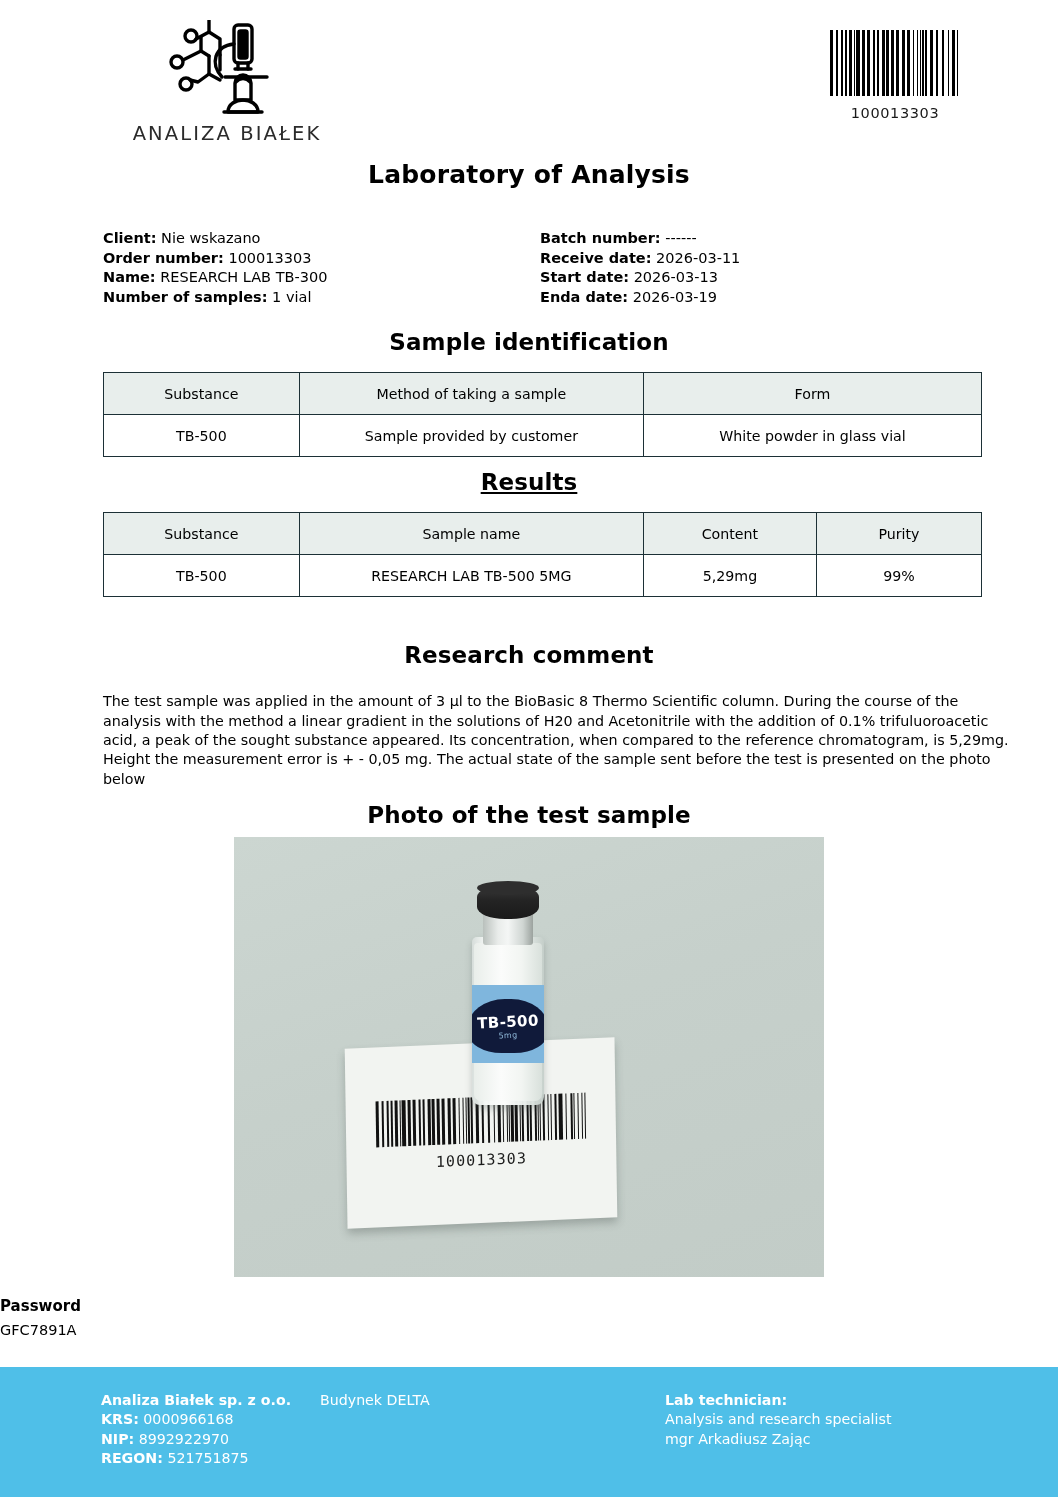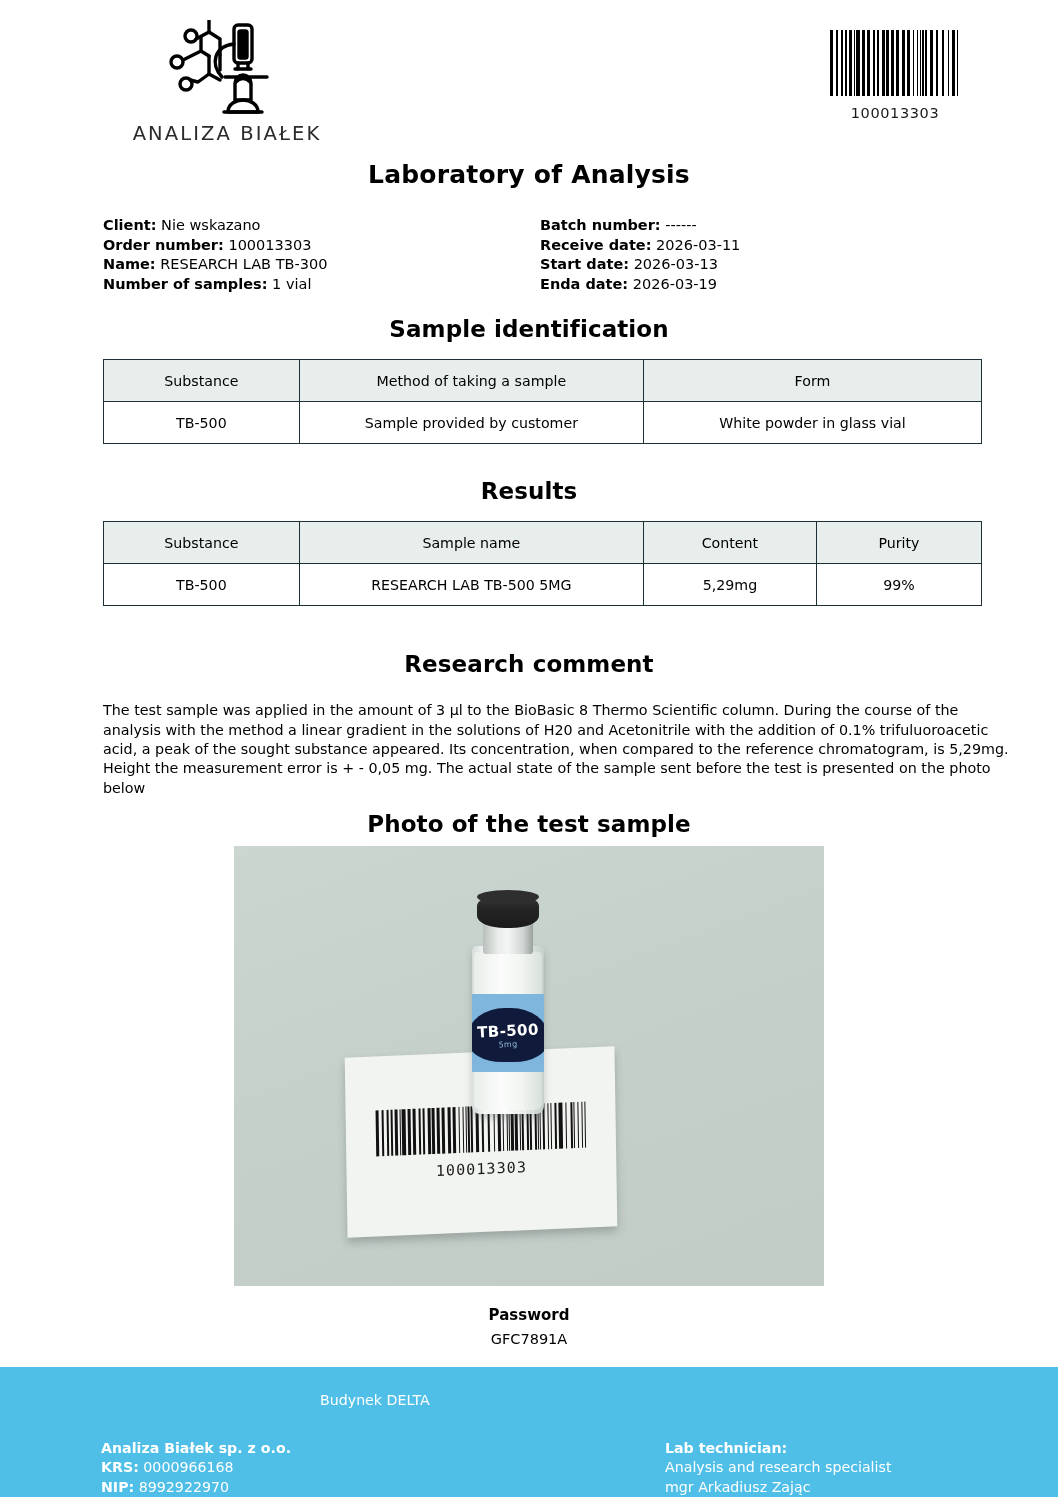--- a/index.html
+++ b/index.html
@@ -74,21 +74,21 @@
     text-align: center;
     font-size: 23px;
     font-weight: bold;
     margin: 0;
     letter-spacing: 0.1px;
   }
 
   
   .meta {
     display: flex;
-    margin: 27px 0 0 0;
+    margin: 40px 0 0 0;
     padding: 0 97px 0 103px;
     font-size: 14.5px;
     line-height: 19.6px;
   }
   .meta-col { flex: 0 0 auto; }
   .meta-col.left { width: 437px; }
   .meta-row { white-space: nowrap; }
   .meta-row b { font-weight: bold; }
   .meta-row span { font-weight: normal; }
 
@@ -247,21 +247,20 @@
   }
   .vial-shadow {
     position: absolute;
     left: 214px; top: 250px;
     width: 120px; height: 22px;
     background: radial-gradient(ellipse at center, rgba(90,100,95,0.34) 0%, rgba(140,150,145,0.0) 70%);
   }
 
   
   .password-block {
-    text-align: center;
     margin-top: 20px;
   }
   .password-label { font-size: 15px; font-weight: bold; }
   .password-value { font-size: 14.5px; margin-top: 7px; }
 
   
   .footer {
     position: absolute;
     left: 0; right: 0;
     top: 1367px;
@@ -270,21 +269,21 @@
     color: #ffffff;
     display: flex;
     padding: 24px 0 0 0;
     font-size: 14.2px;
     line-height: 19.4px;
   }
   .footer-col { flex: 0 0 auto; }
   .footer-col.c1 { width: 320px; padding-left: 101px; }
   .footer-col.c2 { width: 345px; }
   .footer-col.c3 { width: 300px; }
-  .footer-head { font-weight: bold; margin-top: 48px; }
+  .footer-head { font-weight: bold; }
   .footer-line b { font-weight: bold; }
 </style>
 </head>
 <body>
 
 <div class="header">
 
   <div class="brand">
     <svg class="brand-mark" viewBox="0 0 118 96">
       <g fill="none" stroke="#000" stroke-width="3.4" stroke-linecap="round" stroke-linejoin="round">
@@ -416,21 +415,21 @@
     <tbody id="si-body">
         <tr>
           <td>TB-500</td>
           <td>Sample provided by customer</td>
           <td>White powder in glass vial</td>
         </tr>
       </tbody>
   </table>
 </div>
 
-<div style="margin-top:22px;">
+<div style="text-decoration:underline;">
   <h2 class="section-title">Results</h2>
 </div>
 <div class="tbl-wrap" style="margin-top:17px;">
   <table class="data">
     <colgroup>
         <col style="width:22.3%">
         <col style="width:39.2%">
         <col style="width:19.7%">
         <col style="width:18.8%">
       </colgroup>

